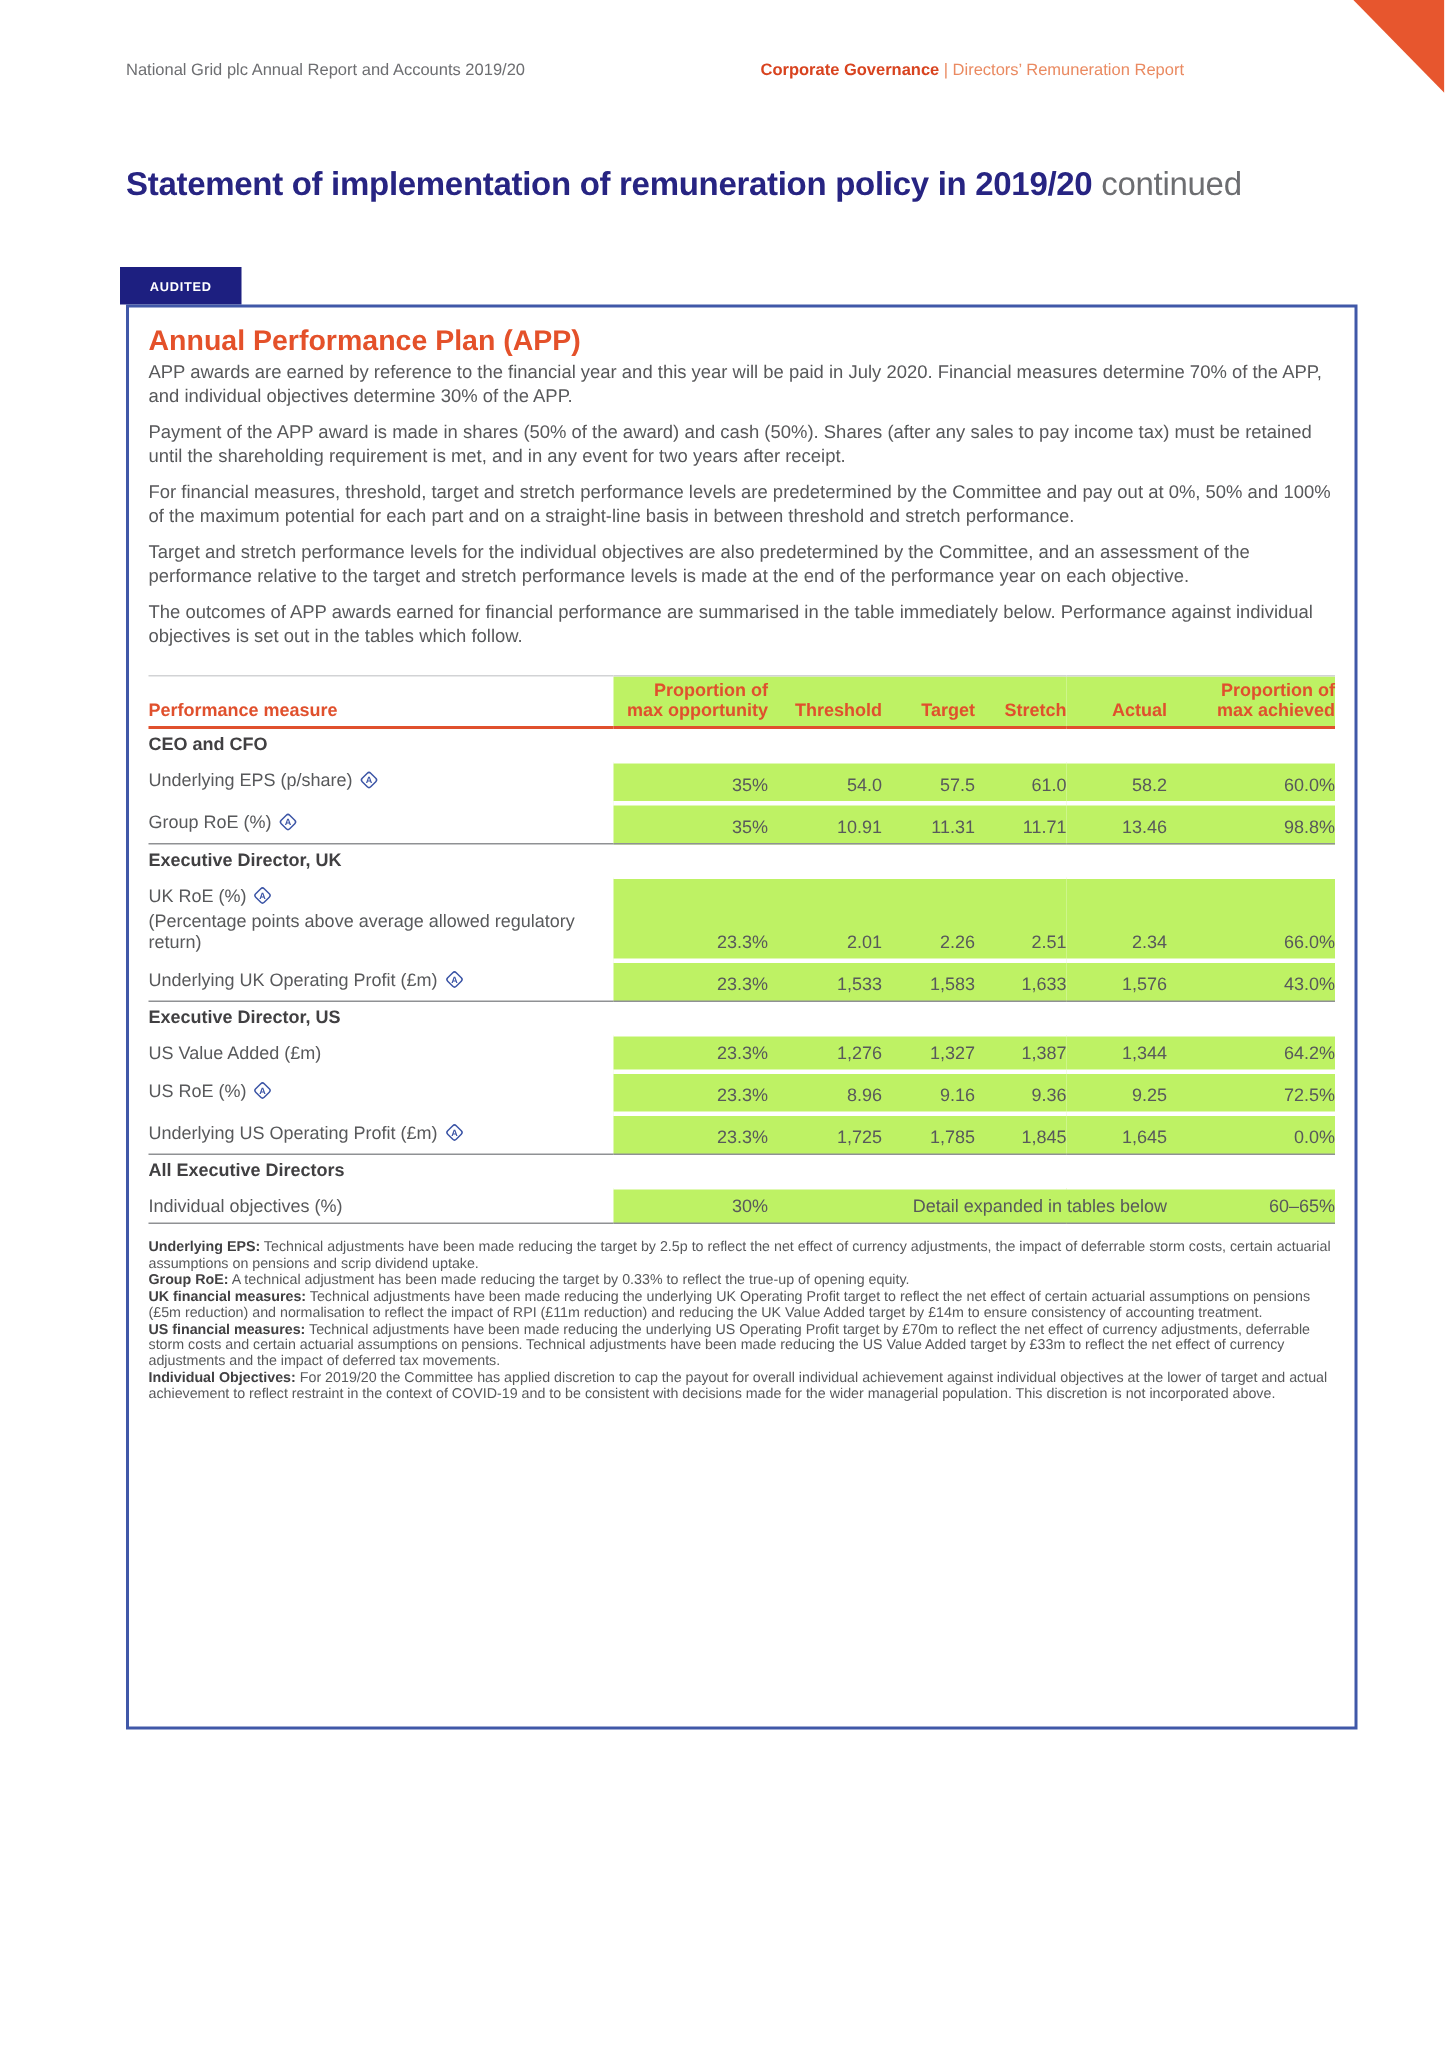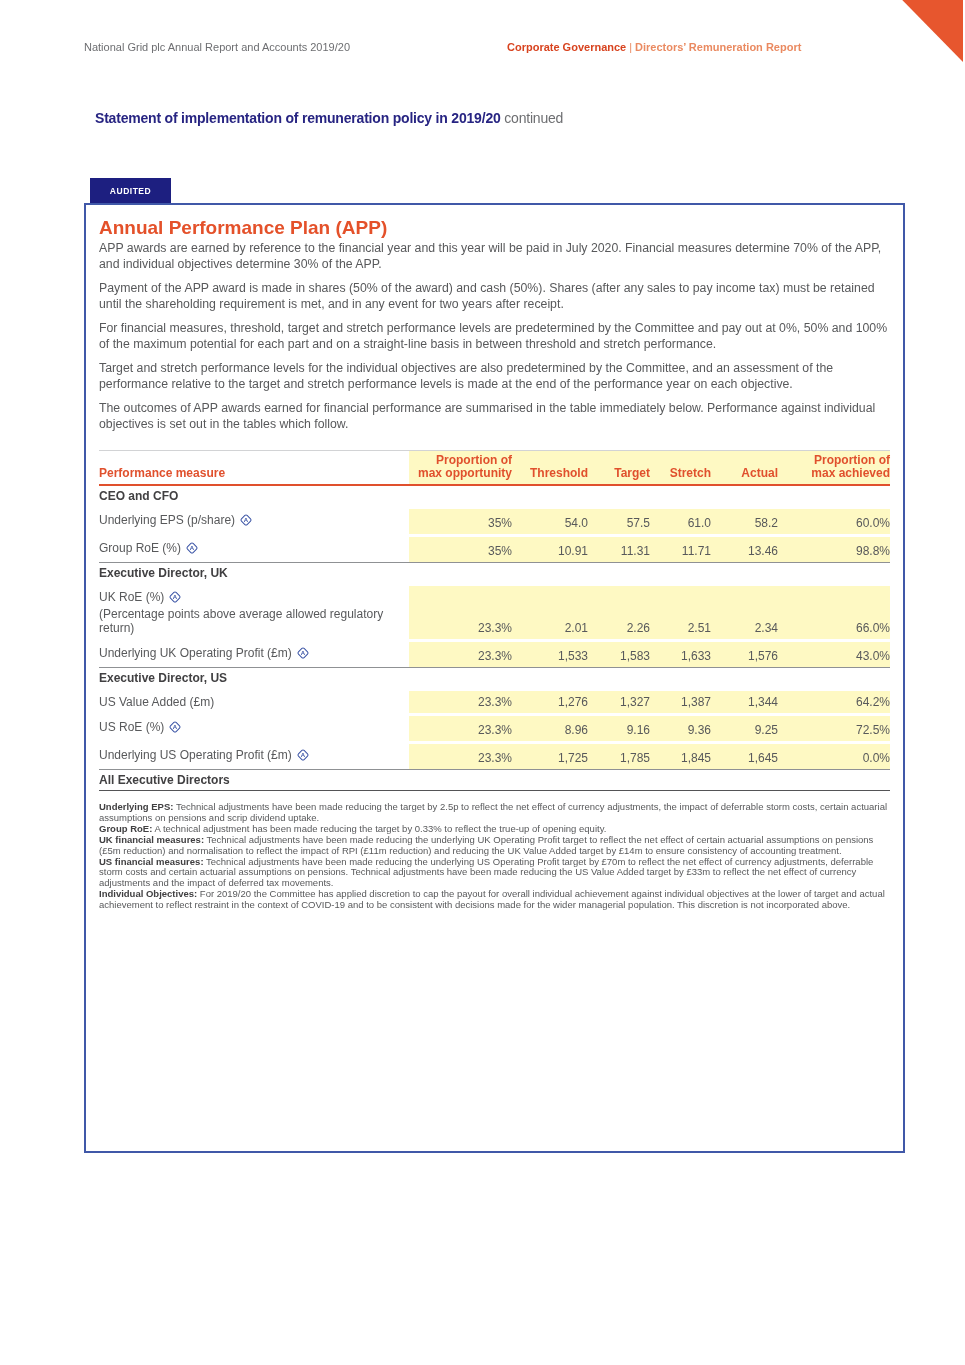--- a/index.html
+++ b/index.html
@@ -9,44 +9,44 @@
     -webkit-font-smoothing:antialiased;
   }
   .corner-triangle{
     position:absolute;top:0;right:2px;width:62px;height:62px;
     background:#e7562e;clip-path:polygon(2% 0,100% 0,100% 100%);
   }
   .hdr-left{position:absolute;left:84px;top:41px;font-size:11px;color:#6d6e71;}
   .hdr-right{position:absolute;left:507px;top:41px;font-size:11px;}
   .hdr-right .cg{color:#d8431f;font-weight:bold;}
   .hdr-right .sep{color:#ea8a61;padding:0 3px;}
-  .hdr-right .drr{color:#ea8a61;font-weight:bold;}
-  .page-title{position:absolute;left:84px;top:110px;font-size:14px;font-weight:bold;color:#272482;letter-spacing:-0.2px;margin-left:11px;}
+  .hdr-right .drr{color:#ea8a61;}
+  .page-title{position:absolute;left:84px;top:110px;font-size:22px;font-weight:bold;color:#272482;letter-spacing:-0.2px;}
   .page-title .cont{font-weight:normal;color:#6d6e71;}
   .audited-tab{
-    position:absolute;left:90px;top:178px;width:81px;height:25px;background:#1d1f80;
+    position:absolute;left:80px;top:178px;width:81px;height:25px;background:#1d1f80;
     color:#ffffff;font-size:8.5px;font-weight:bold;letter-spacing:0.5px;
     display:flex;align-items:center;justify-content:center;
   }
   .main-box{
     position:absolute;left:84px;top:203px;width:821px;height:950px;
     border:2px solid #4058a8;box-sizing:border-box;padding:13px 13px 0 13px;overflow:hidden;
   }
   .app-heading{font-size:19px;line-height:20px;font-weight:bold;color:#e4512a;margin:0 0 2px 0;}
   .app-subheading{font-size:13px;line-height:14px;font-weight:bold;color:#e4512a;margin:0 0 7px 0;}
   .body-para{font-size:12.3px;line-height:16px;margin:0 0 8px 0;color:#58595b;}
   table.perf{width:100%;border-collapse:collapse;margin-top:18px;border-top:1px solid #d2d3d5;}
   table.perf th,table.perf td{font-size:12px;}
   thead th{
     color:#e0502d;font-weight:bold;text-align:right;vertical-align:bottom;
     padding:3px 0 5px 0;line-height:12.5px;white-space:pre-line;
     border-bottom:2px solid #e0502d;
   }
   thead th:first-child{text-align:left;}
-  .shaded{background:#fef9c3;}
+  .shaded{background:#bef264;}
   tr.section th{
     text-align:left;color:#414042;font-weight:bold;padding:4px 0 3px 0;
     border-bottom:1px solid #545456;line-height:13px;
   }
   tbody td{
     color:#58595b;text-align:right;vertical-align:bottom;
     padding:4px 0 4px 6px;line-height:14px;
     border-bottom:1px solid #8f9194;border-top:3px solid #ffffff;
   }
   tbody td.label{text-align:left;padding-left:0;}
@@ -194,20 +194,26 @@
           <td class="shaded">23.3%</td>
           <td class="shaded">1,725</td>
           <td class="shaded">1,785</td>
           <td class="shaded">1,845</td>
           <td class="shaded">1,645</td>
           <td class="shaded">0.0%</td>
         </tr>
         <tr class="section">
           <th colspan="7">All Executive Directors</th>
         </tr>
+        <tr>
+          <td class="label"><span>Individual objectives (%)</span></td>
+          <td class="shaded">30%</td>
+          <td class="shaded detail" colspan="4">Detail expanded in tables below</td>
+          <td class="shaded">60–65%</td>
+        </tr>
       </tbody>
   </table>
 
   <div class="notes">
     <div>
         <div class="note"><b>Underlying EPS:</b> <span>Technical adjustments have been made reducing the target by 2.5p to reflect the net effect of currency adjustments, the impact of deferrable storm costs, certain actuarial assumptions on pensions and scrip dividend uptake.</span></div>
         <div class="note"><b>Group RoE:</b> <span>A technical adjustment has been made reducing the target by 0.33% to reflect the true-up of opening equity.</span></div>
         <div class="note"><b>UK financial measures:</b> <span>Technical adjustments have been made reducing the underlying UK Operating Profit target to reflect the net effect of certain actuarial assumptions on pensions (£5m reduction) and normalisation to reflect the impact of RPI (£11m reduction) and reducing the UK Value Added target by £14m to ensure consistency of accounting treatment.</span></div>
         <div class="note"><b>US financial measures:</b> <span>Technical adjustments have been made reducing the underlying US Operating Profit target by £70m to reflect the net effect of currency adjustments, deferrable storm costs and certain actuarial assumptions on pensions. Technical adjustments have been made reducing the US Value Added target by £33m to reflect the net effect of currency adjustments and the impact of deferred tax movements.</span></div>
         <div class="note"><b>Individual Objectives:</b> <span>For 2019/20 the Committee has applied discretion to cap the payout for overall individual achievement against individual objectives at the lower of target and actual achievement to reflect restraint in the context of COVID-19 and to be consistent with decisions made for the wider managerial population. This discretion is not incorporated above.</span></div>

